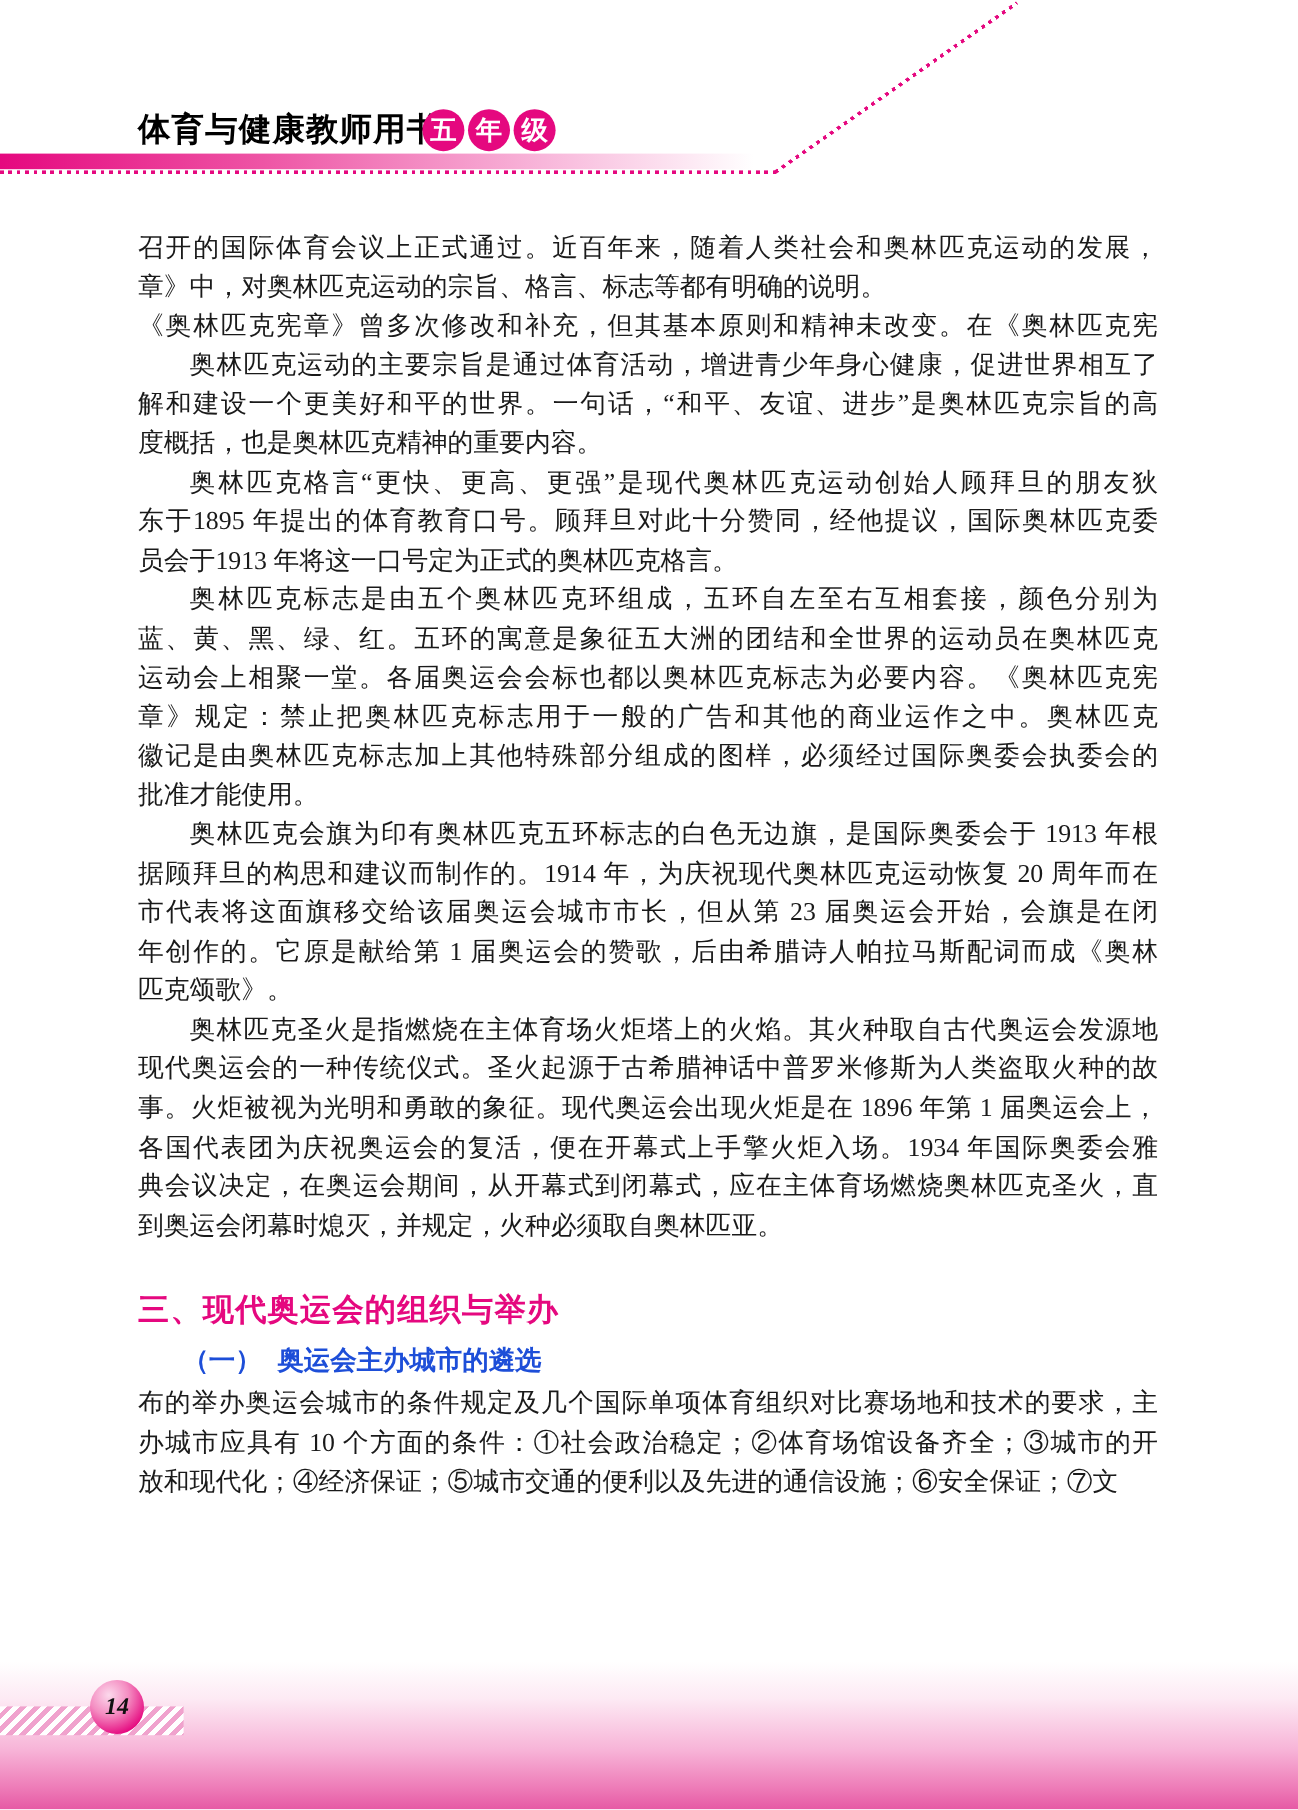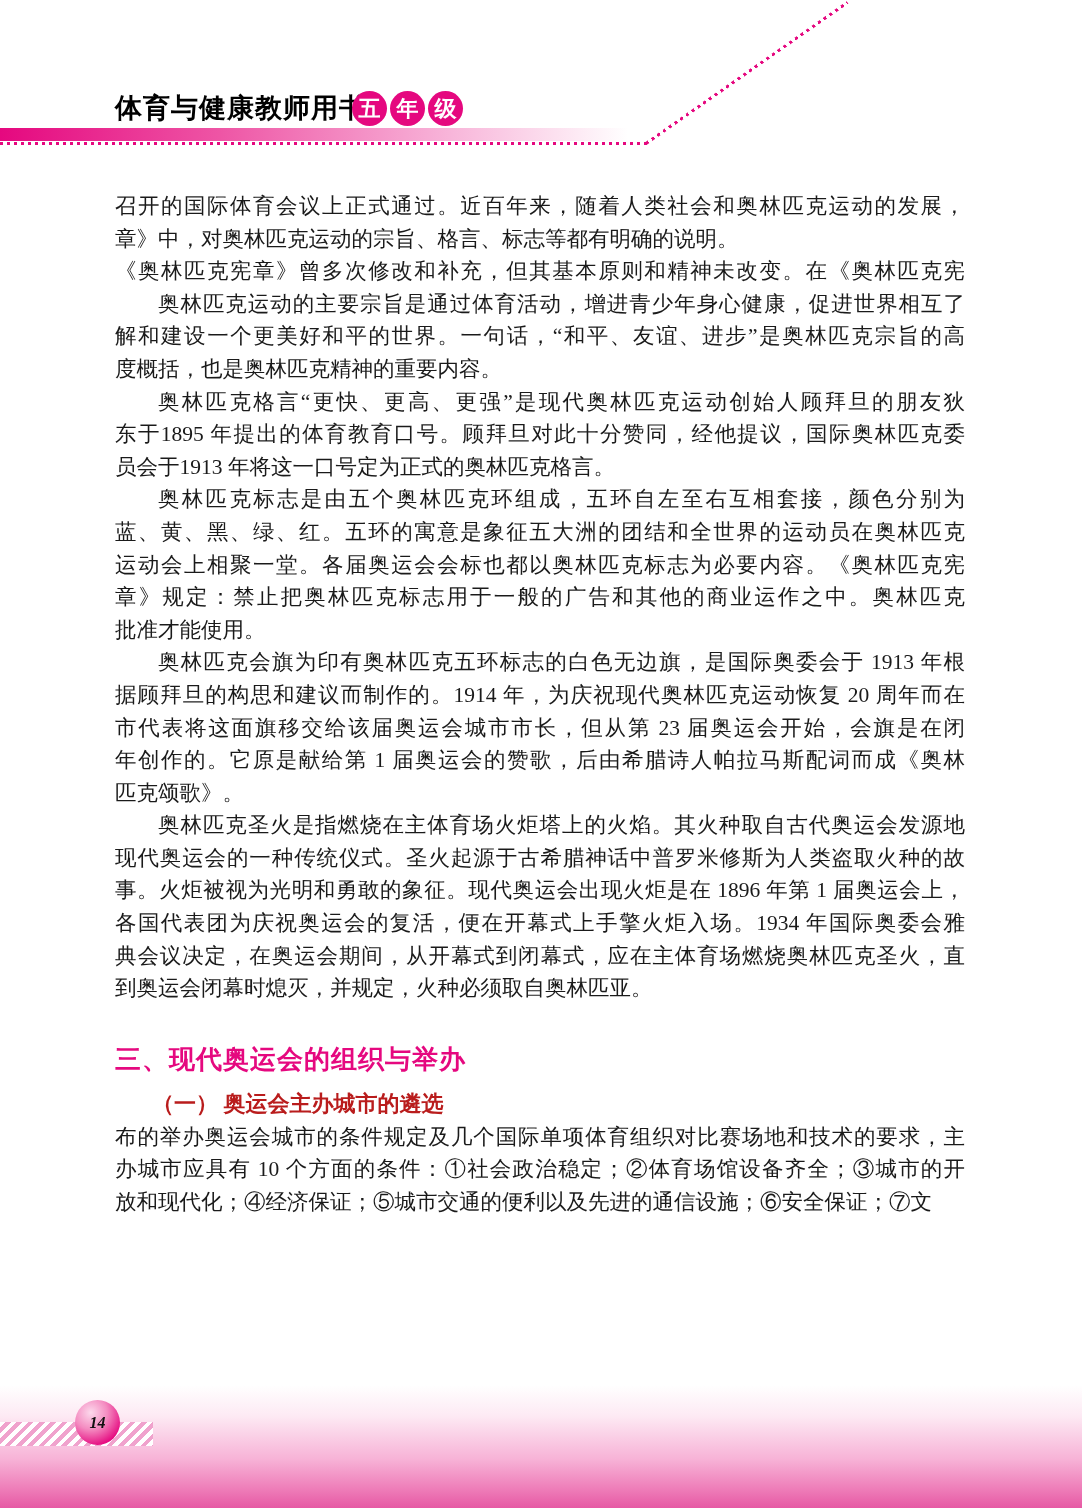--- a/index.html
+++ b/index.html
@@ -91,25 +91,25 @@
     font-family: "Liberation Sans", sans-serif;
     font-size: 26px;
     line-height: 36px;
     font-weight: bold;
     color: var(--magenta, #e5087f);
     letter-spacing: 1px;
   }
   .sub-heading {
     margin-top: 10px;
     margin-left: 37px;
-    font-family: Liberation Serif, serif;
+    font-family: Liberation Mono, monospace;
     font-size: 22px;
     line-height: 34px;
     font-weight: bold;
-    color: #b91c1c;
+    color: #1d4ed8;
   }
   
   .footer {
     position: absolute;
     left: 0;
     bottom: 0;
     width: 1082px;
     height: 123px;
     background: linear-gradient(180deg, #ffffff 0%, #fdeaf4 25%, #f7b3d7 60%, #ee7cb8 85%, #e659a4 100%);
   }
@@ -130,21 +130,21 @@
     border-radius: 50%;
     background: radial-gradient(circle at 35% 28%, #fcd9ec 0%, #f48cc1 38%, var(--magenta, #e5087f) 78%, #cf0070 100%);
     display: flex;
     align-items: center;
     justify-content: center;
   }
   .page-ball span {
     font-family: "Liberation Serif", serif;
     font-style: italic;
     font-weight: bold;
-    font-size: 16px;
+    font-size: 20px;
     color: #111;
   }
 </style>
 </head>
 <body>
 
 <div class="page">
 
   <div>
     <span class="book-title">体育与健康教师用书</span>
@@ -166,20 +166,21 @@
         <div class="line full indent">奥林匹克运动的主要宗旨是通过体育活动，增进青少年身心健康，促进世界相互了</div>
         <div class="line full">解和建设一个更美好和平的世界。一句话，“和平、友谊、进步”是奥林匹克宗旨的高</div>
         <div class="line">度概括，也是奥林匹克精神的重要内容。</div>
         <div class="line full indent">奥林匹克格言“更快、更高、更强”是现代奥林匹克运动创始人顾拜旦的朋友狄</div>
         <div class="line full">东于1895 年提出的体育教育口号。顾拜旦对此十分赞同，经他提议，国际奥林匹克委</div>
         <div class="line">员会于1913 年将这一口号定为正式的奥林匹克格言。</div>
         <div class="line full indent">奥林匹克标志是由五个奥林匹克环组成，五环自左至右互相套接，颜色分别为</div>
         <div class="line full">蓝、黄、黑、绿、红。五环的寓意是象征五大洲的团结和全世界的运动员在奥林匹克</div>
         <div class="line full">运动会上相聚一堂。各届奥运会会标也都以奥林匹克标志为必要内容。《奥林匹克宪</div>
         <div class="line full">章》规定：禁止把奥林匹克标志用于一般的广告和其他的商业运作之中。奥林匹克</div>
+        <div class="line full">徽记是由奥林匹克标志加上其他特殊部分组成的图样，必须经过国际奥委会执委会的</div>
         <div class="line">批准才能使用。</div>
         <div class="line full indent">奥林匹克会旗为印有奥林匹克五环标志的白色无边旗，是国际奥委会于 1913 年根</div>
         <div class="line full">据顾拜旦的构思和建议而制作的。1914 年，为庆祝现代奥林匹克运动恢复 20 周年而在</div>
         <div class="line full">市代表将这面旗移交给该届奥运会城市市长，但从第 23 届奥运会开始，会旗是在闭</div>
         <div class="line full">年创作的。它原是献给第 1 届奥运会的赞歌，后由希腊诗人帕拉马斯配词而成《奥林</div>
         <div class="line">匹克颂歌》。</div>
         <div class="line full indent">奥林匹克圣火是指燃烧在主体育场火炬塔上的火焰。其火种取自古代奥运会发源地</div>
         <div class="line full">现代奥运会的一种传统仪式。圣火起源于古希腊神话中普罗米修斯为人类盗取火种的故</div>
         <div class="line full">事。火炬被视为光明和勇敢的象征。现代奥运会出现火炬是在 1896 年第 1 届奥运会上，</div>
         <div class="line full">各国代表团为庆祝奥运会的复活，便在开幕式上手擎火炬入场。1934 年国际奥委会雅</div>

